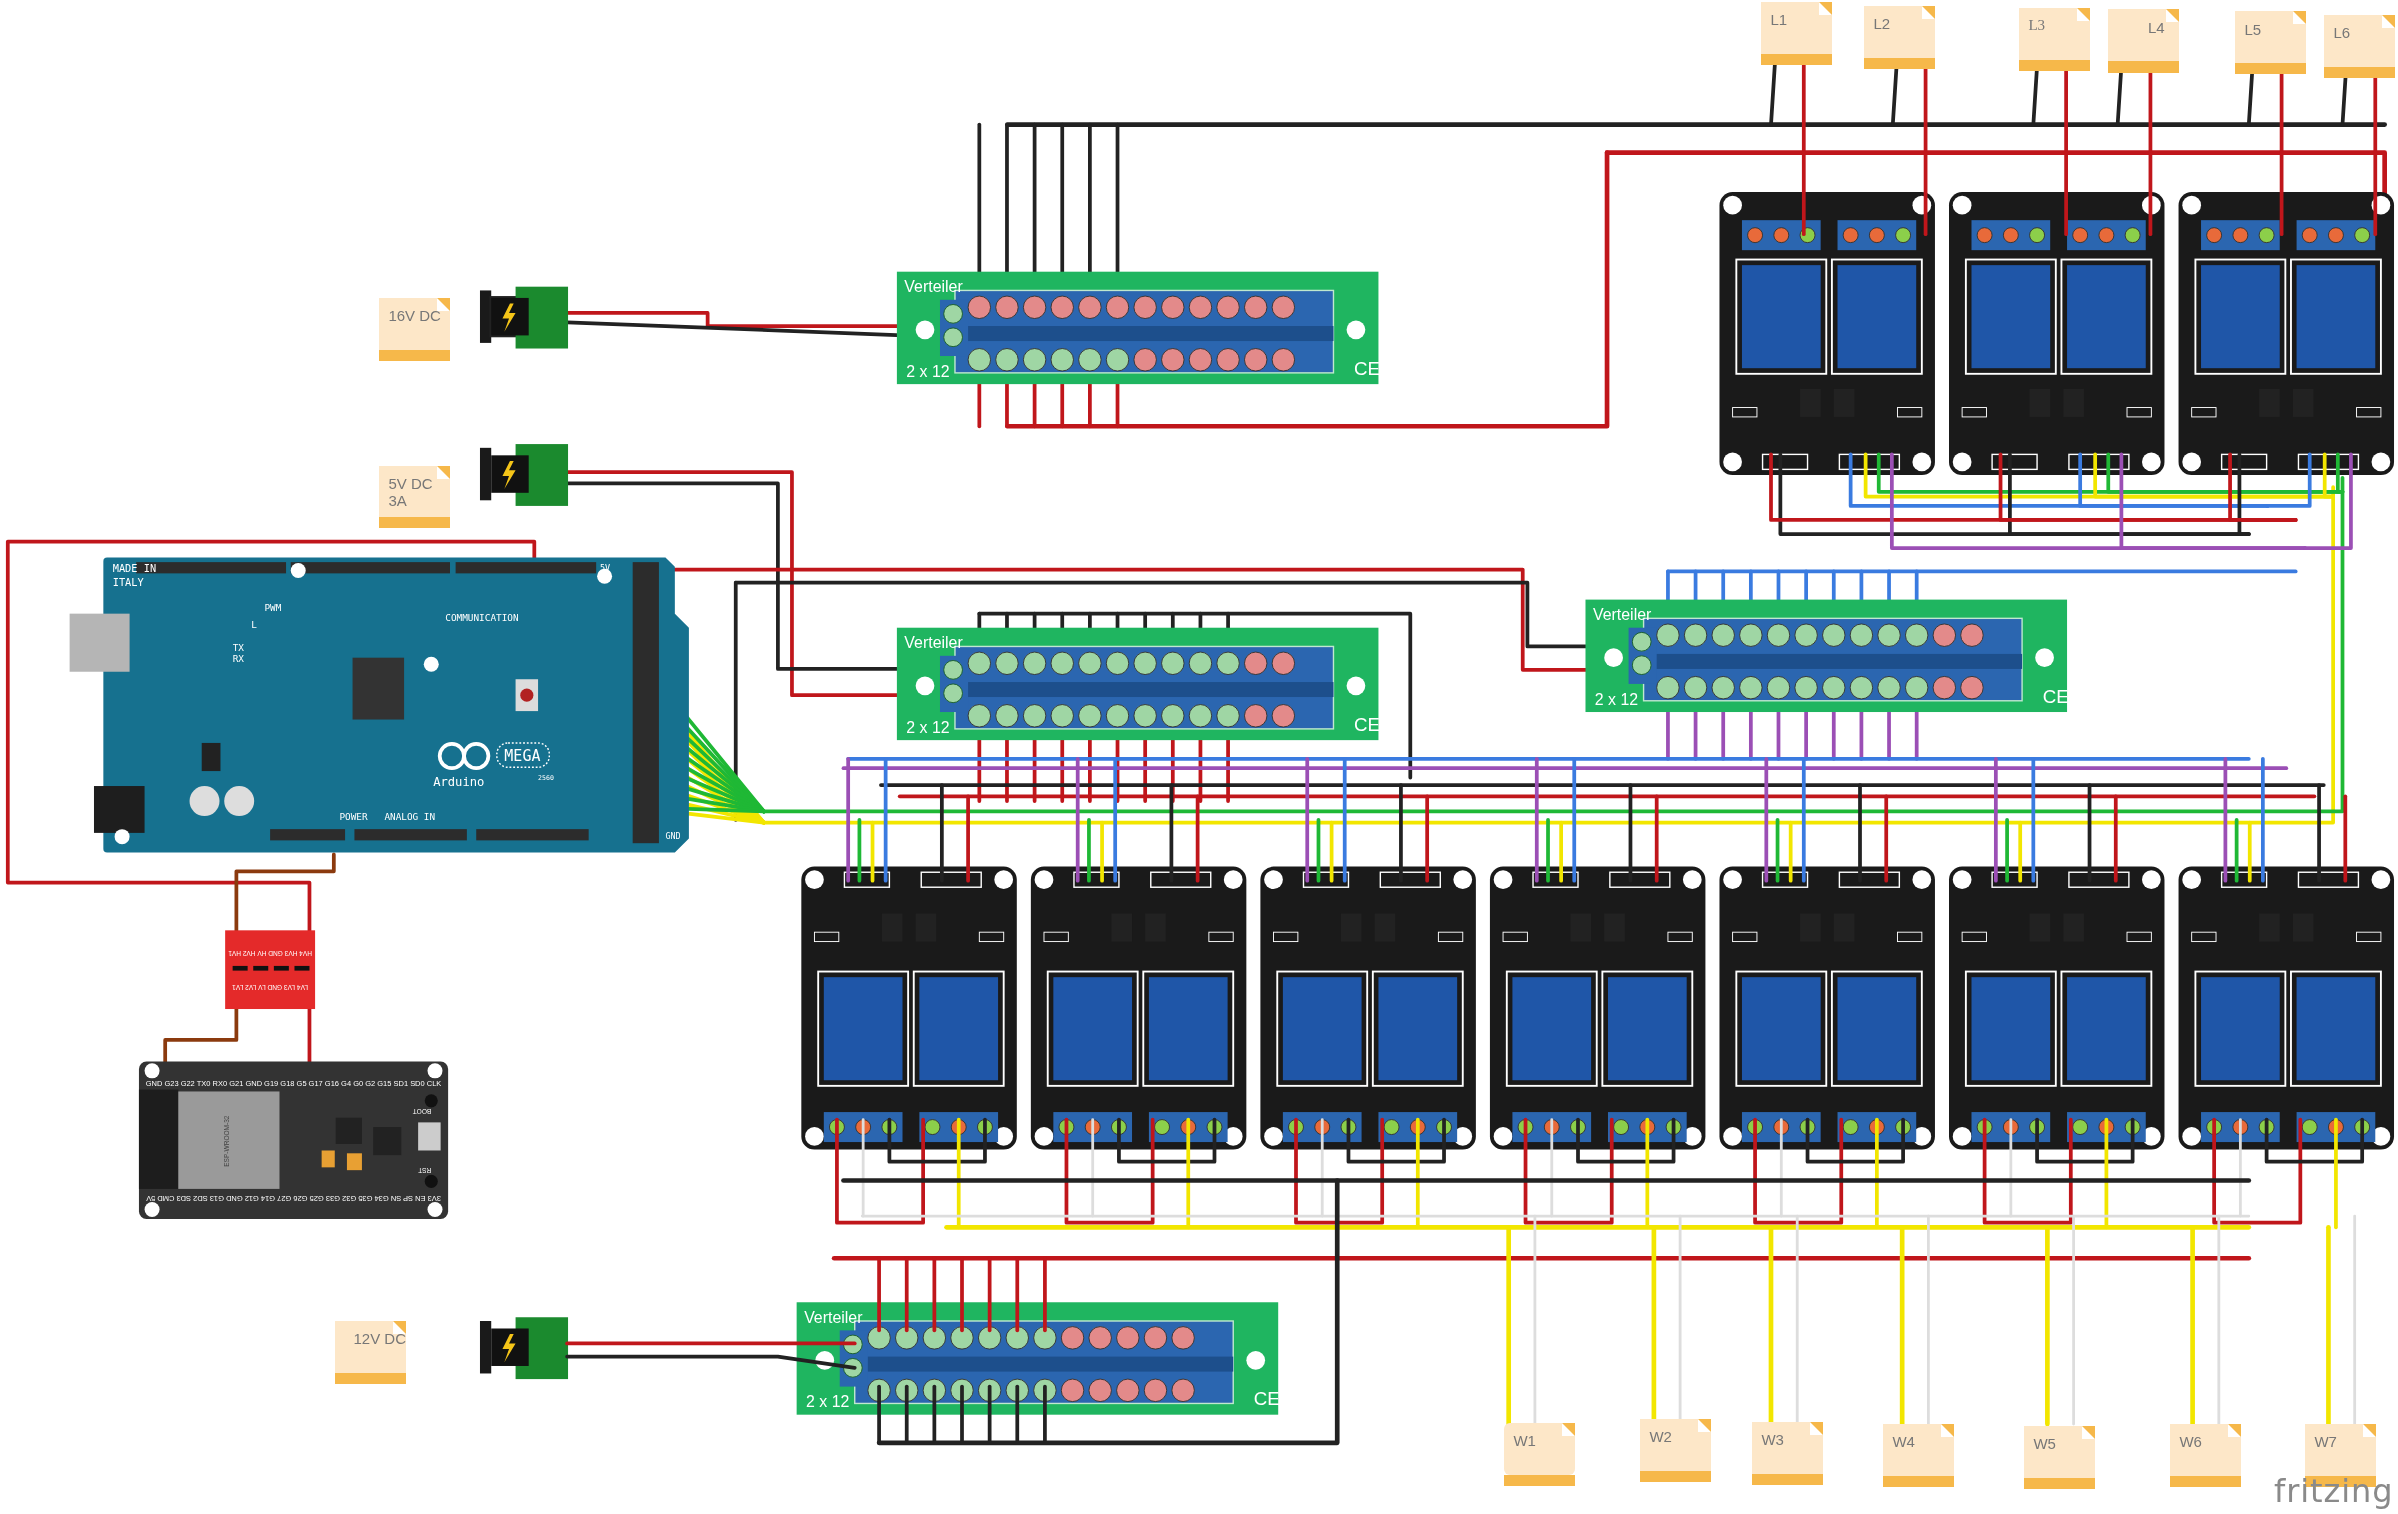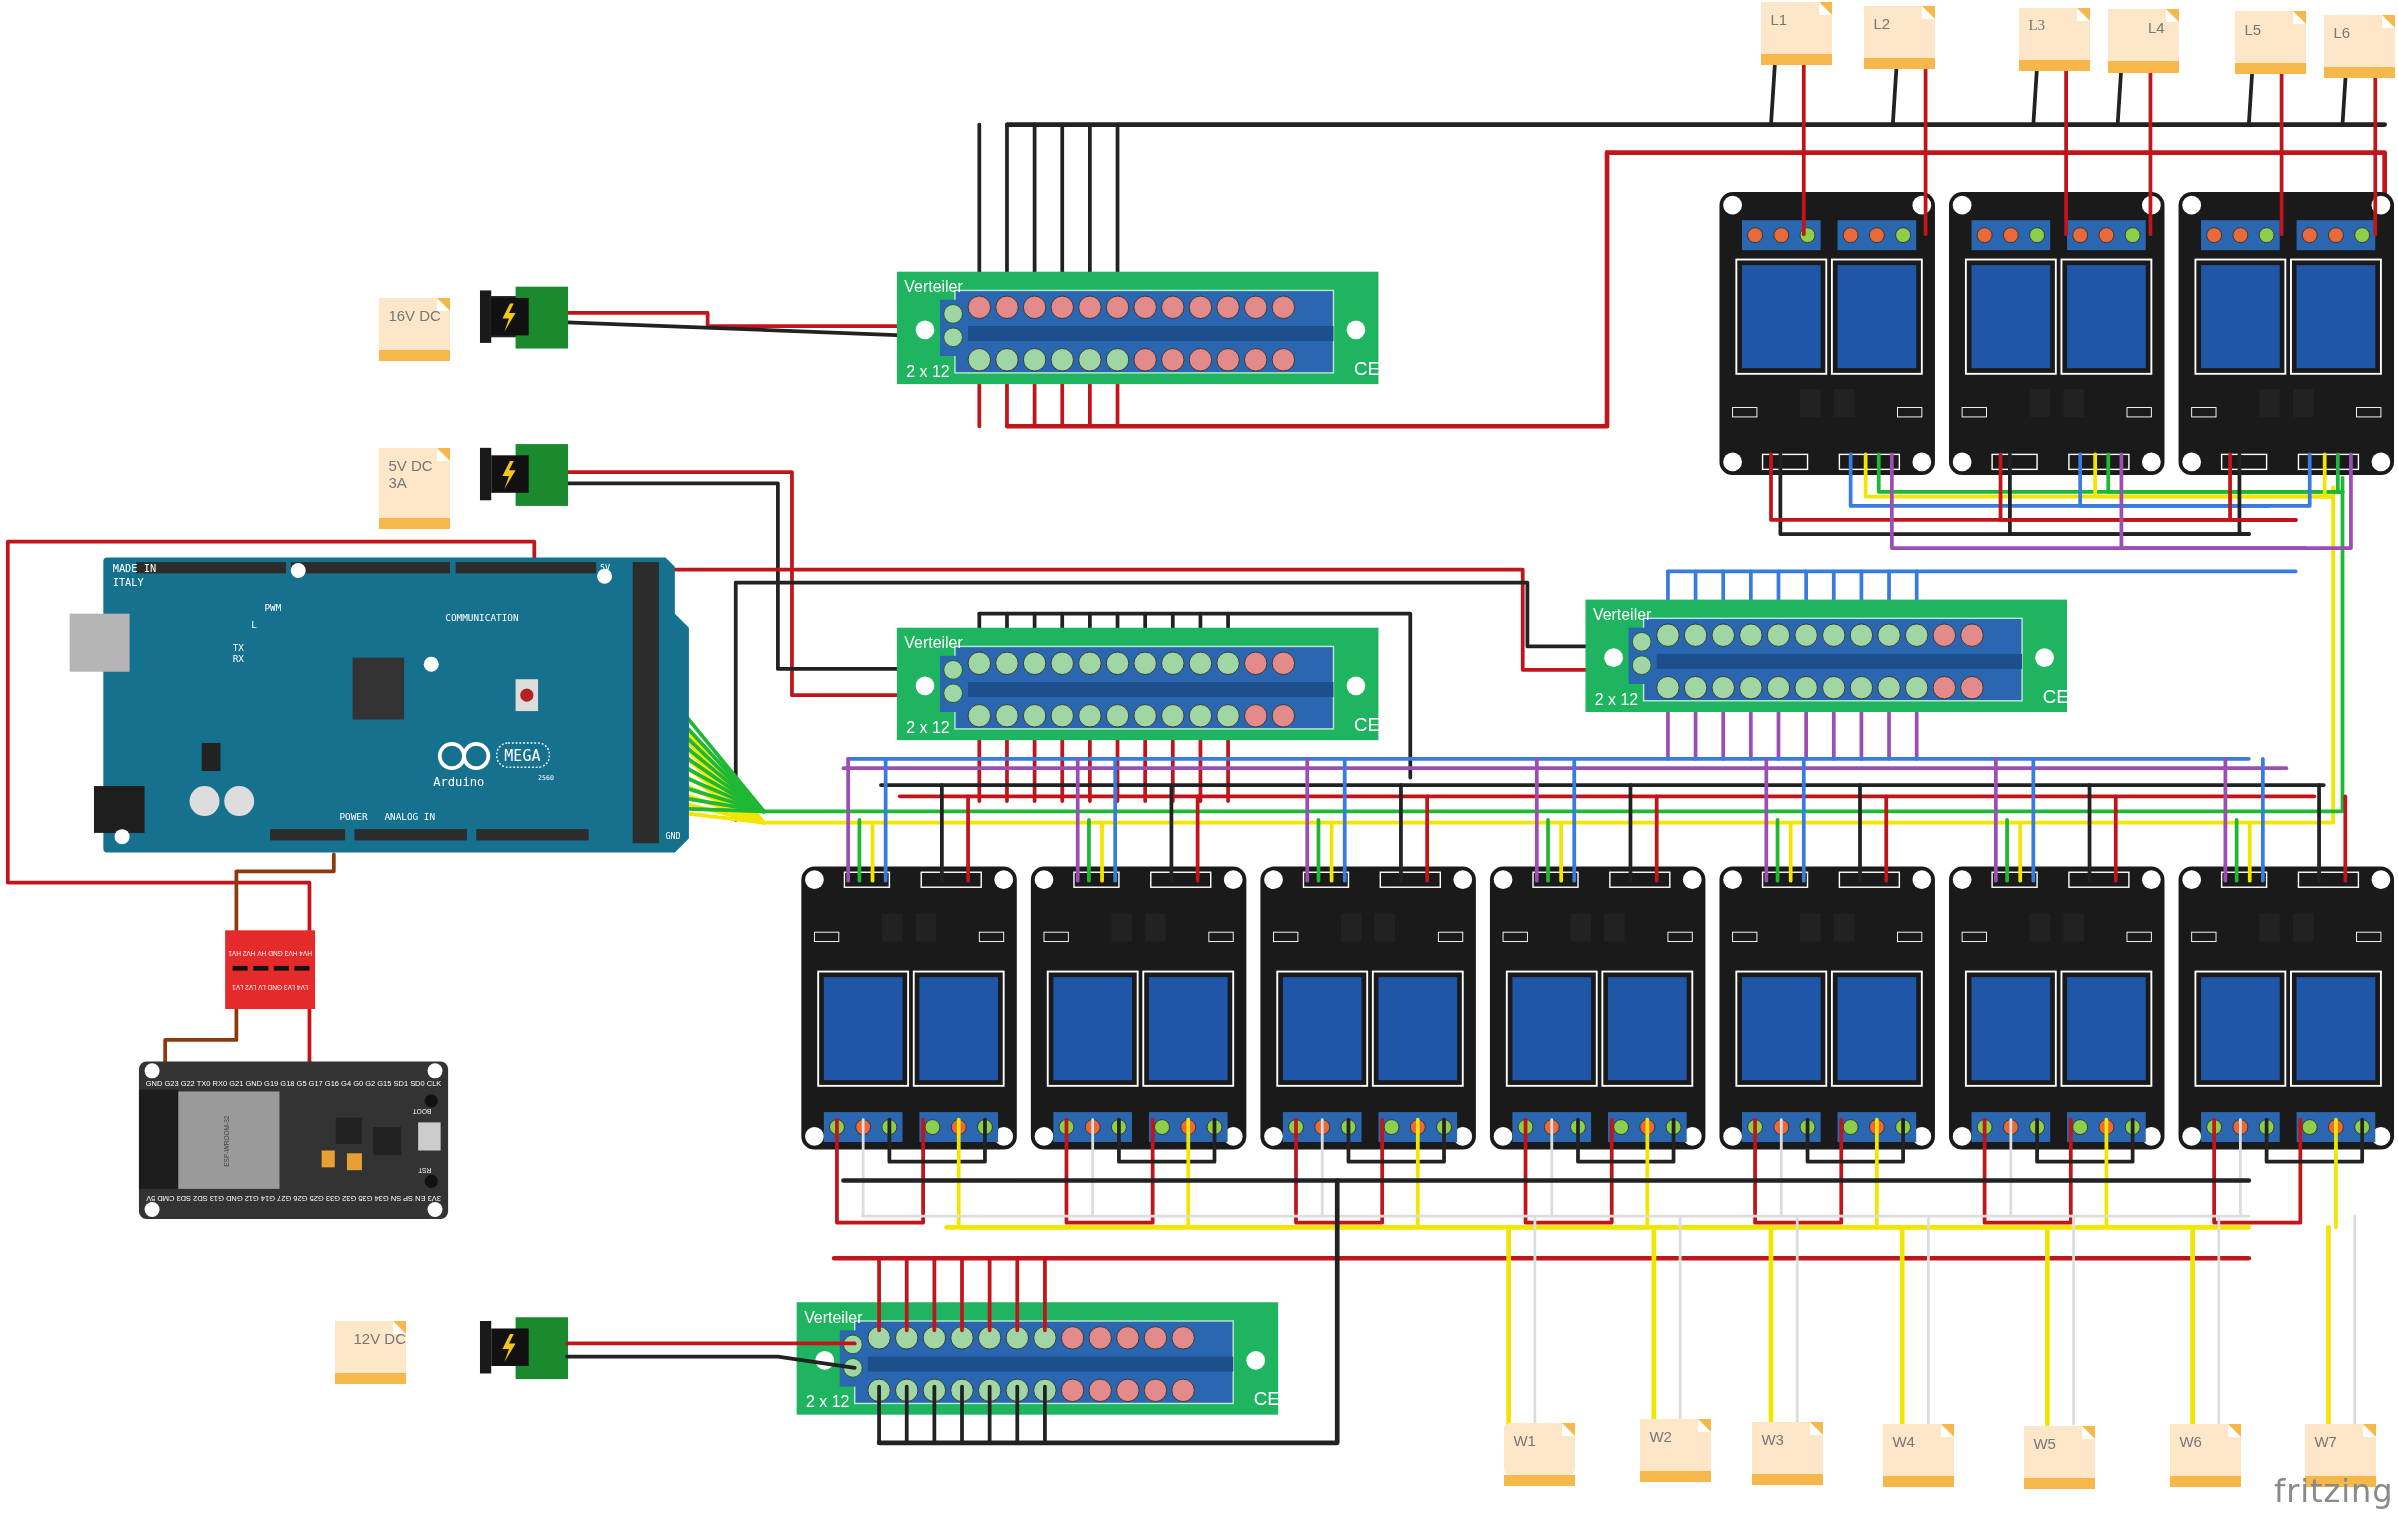--- a/index.html
+++ b/index.html
@@ -1,21 +1,21 @@
 <!DOCTYPE html>
 <html style="font-size:15px"><head>
 <meta charset="utf-8">
 <style>
   html,body{margin:0;padding:0;background:#ffffff;}
   body{width:2399px;height:1514px;position:relative;overflow:hidden;font-family:"Liberation Sans",sans-serif;}
   #canvas{position:absolute;left:0;top:0;width:2399px;height:1514px;}
   .note{position:absolute;width:71px;height:52px;background:#fde7c8;font-family:"Liberation Sans",sans-serif;font-size:15px;color:#777;padding:9.4px 0 0 9.4px;box-sizing:border-box;line-height:17px;}
   .note::before{content:"";position:absolute;right:0;top:0;border-style:solid;border-width:0 13px 13px 0;border-color:transparent #f6b84a transparent transparent;background:#fff;}
   .note .foot{position:absolute;left:0;right:0;bottom:-11.2px;height:11.2px;background:#f6b84a;}
-  .note.tall{height:70px;}
+  .note.tall{height:51px;margin-top:18px;}
   .vlabel{font-family:"Liberation Sans",sans-serif;font-size:17px;fill:#ffffff;}
   .mono{font-family:"DejaVu Sans Mono",monospace;fill:#ffffff;}
   .logo{position:absolute;right:5.6px;bottom:3.7px;font-family:"DejaVu Sans",sans-serif;font-size:32px;color:#8a8a8a;letter-spacing:0.9px;}
 </style>
 </head>
 <body>
 
 <svg id="canvas" xmlns="http://www.w3.org/2000/svg" width="2399" height="1514" viewBox="0 0 2560 1616">
   <g id="wires-back">
       <polyline points="1075,133 2545,133" fill="none" stroke="#222222" stroke-width="5" stroke-linejoin="round" stroke-linecap="round"></polyline>

